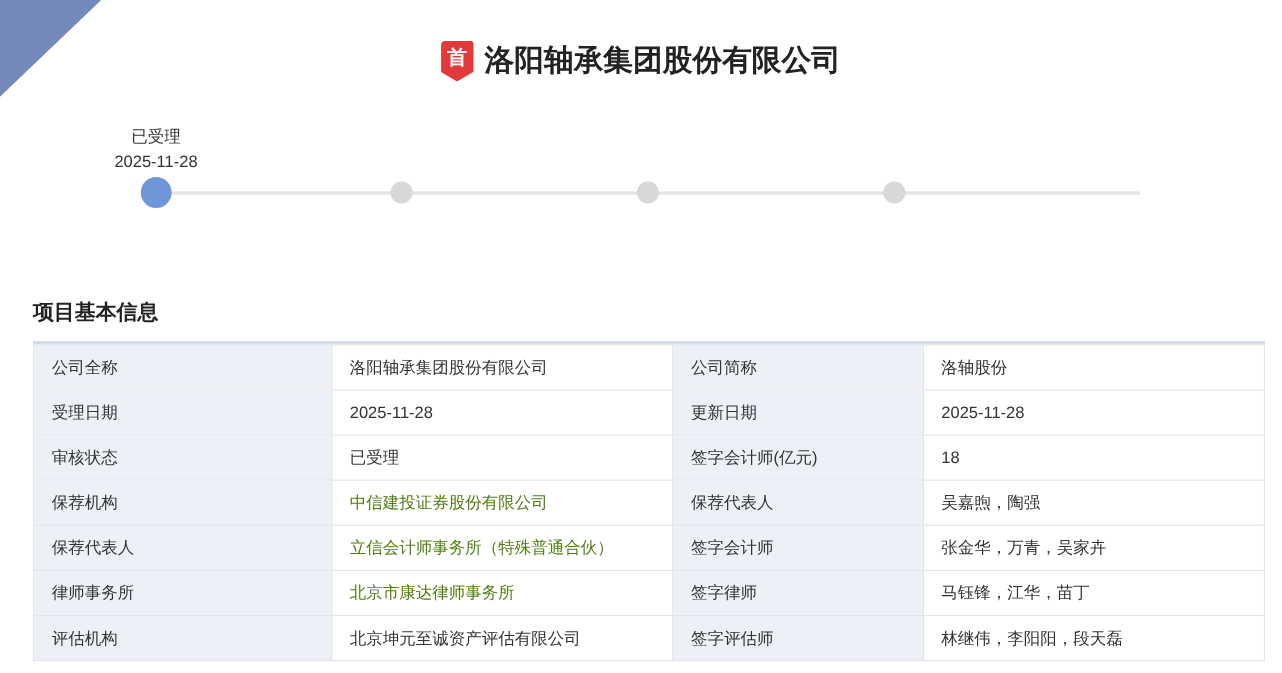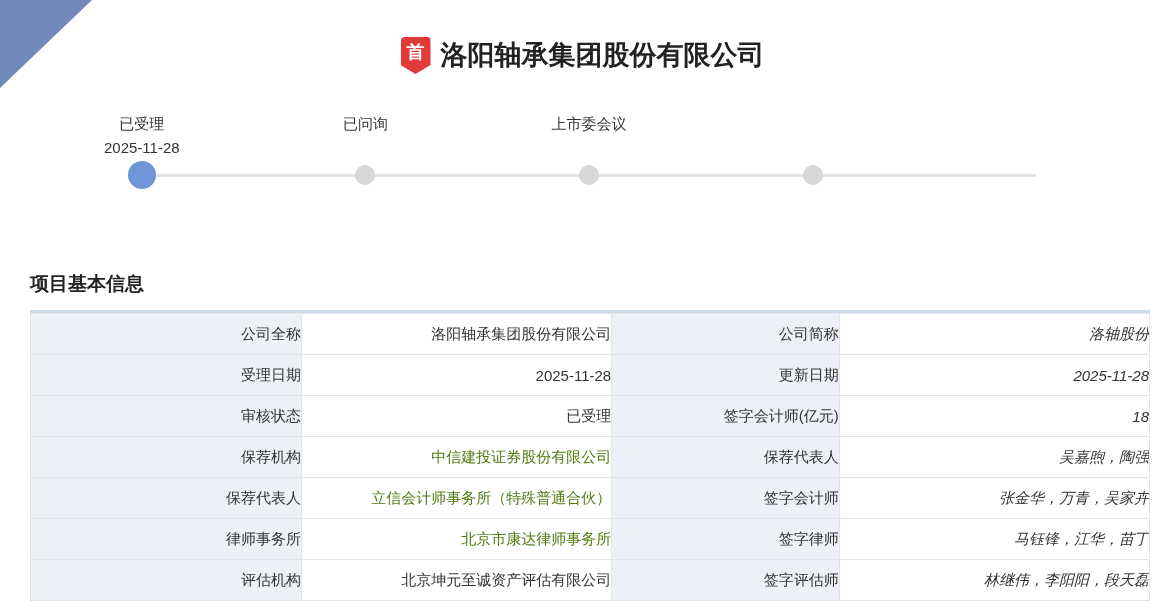--- a/index.html
+++ b/index.html
@@ -51,29 +51,29 @@
 
   
   .section-title {
     position: absolute; left: 30px; top: 271px;
     font-size: 19px; font-weight: bold; color: #222; text-align: center;
   }
   .info-table-wrap {
     position: absolute; left: 30px; top: 310px; width: 1120px;
     border-top: 3px solid #cfdcec;
   }
-  table.info { width: 100%; border-collapse: collapse; table-layout: fixed; text-align: right; }
+  table.info { width: 100%; border-collapse: collapse; table-layout: fixed; }
   table.info td {
     height: 41px; border: 1px solid #e4e4e4;
     font-size: 15px; color: #333; padding: 0 0 0 16px; vertical-align: middle;
     overflow: hidden; white-space: nowrap;
   }
   td.lbl { background: #edf1f7; }
   td.c1 { width: 262px; } td.c2 { width: 300px; }
-  td.c3 { width: 220px; } td.c4 { width: 300px; font-style: italic; }
+  td.c3 { width: 220px; } td.c4 { width: 300px; }
   a.cell-link { color: #4d7c0f; text-decoration: none; cursor: pointer; }
 </style>
 </head>
 <body>
 
 <div class="ribbon-tri">
   <span class="ribbon-label">创业板</span>
 </div>
 
 <div class="header">
@@ -83,25 +83,23 @@
 
 <div class="stepper">
   <div class="stepper-line"></div>
   <div class="steps">
     <div class="step active">
       <div class="step-label">已受理</div>
       <div class="step-date">2025-11-28</div>
       <div class="step-dot"></div>
     </div>
     <div class="step">
-      <div class="step-label">已问询</div>
       <div class="step-dot"></div>
     </div>
     <div class="step">
-      <div class="step-label">上市委会议</div>
       <div class="step-dot"></div>
     </div>
     <div class="step">
       <div class="step-dot"></div>
     </div>
   </div>
 </div>
 
 <div class="section-title">项目基本信息</div>
 

